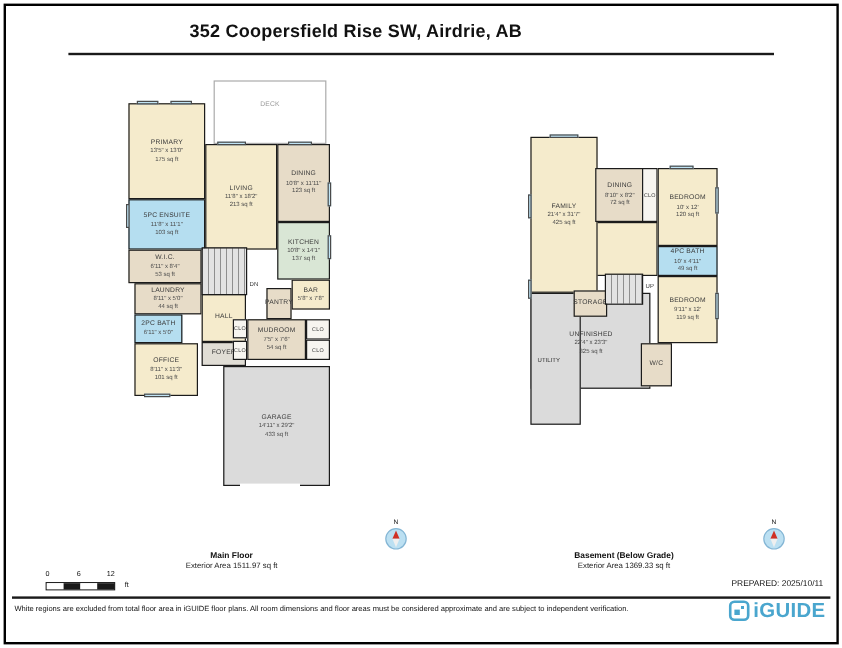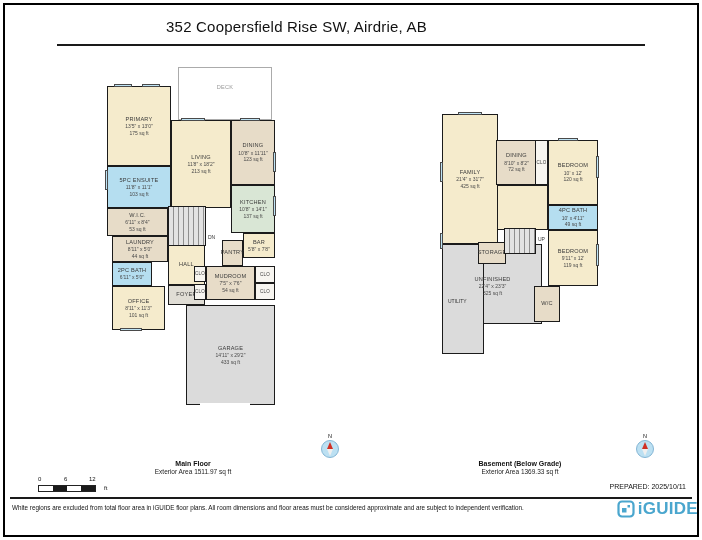--- a/index.html
+++ b/index.html
@@ -1,18 +1,18 @@
 <!DOCTYPE html>
 <html><head>
 <meta charset="utf-8">
 <style>
   html,body{margin:0;padding:0;background:#e8e8e8;}
   #page{position:relative;width:702px;height:540px;background:#fff;font-family:"Liberation Sans",sans-serif;overflow:hidden;}
   #frame{position:absolute;inset:3px;border:2px solid #000;pointer-events:none;}
-  .title{position:absolute;top:18px;left:0;width:593px;text-align:center;font-size:15px;font-weight:normal;color:#111;letter-spacing:.2px;}
+  .title{position:absolute;top:18px;left:0;width:593px;text-align:center;font-size:15px;font-weight:bold;color:#111;letter-spacing:.2px;}
   .title-rule{position:absolute;top:44px;left:57px;width:588px;height:2px;background:#1a1a1a;}
   .subtitle{position:absolute;top:51px;left:0;width:702px;text-align:center;font-size:7.5px;color:#222;}
 
   
   .room,.shape{position:absolute;box-sizing:border-box;border:1.6px solid #1b1b1b;}
   .room{display:flex;flex-direction:column;align-items:center;justify-content:center;text-align:center;}
   .rname{font-size:5.6px;color:#3a3a3a;letter-spacing:.2px;line-height:1.3;}
   .rdim{font-size:5px;color:#4a4a4a;line-height:1.3;}
   .cream{background:#F5EBCC;} .tan{background:#E7DCC8;} .blue{background:#B5DEF0;}
   .green{background:#D9E6D5;} .gray{background:#DBDBDB;} .lightgray{background:#E0DDD5;}
@@ -37,21 +37,21 @@
   .compass .needle-down{position:absolute;left:50%;top:8px;transform:translateX(-50%);width:0;height:0;border-left:3px solid transparent;border-right:3px solid transparent;border-top:7px solid #EFEFEF;}
   .scalebar{position:absolute;left:38px;top:476px;}
   .scale-ticks{position:relative;width:58px;height:8px;font-size:6px;color:#111;}
   .scale-ticks span{position:absolute;top:0;}
   .scale-seg{position:relative;margin-top:1px;width:56px;height:5px;border:1px solid #222;display:flex;}
   .scale-seg i{flex:1;} .sw{background:#fff;} .sb{background:#1a1a1a;}
   .scale-ft{position:absolute;left:104px;top:485px;font-size:6px;color:#111;}
   .prepared{position:absolute;right:16px;top:483px;font-size:7px;color:#111;}
   .foot-rule{position:absolute;left:10px;top:497px;width:682px;height:2px;background:#1a1a1a;}
   .disclaimer{position:absolute;left:12px;top:504px;width:560px;font-size:6.3px;color:#111;}
-  .logo{position:absolute;right:4px;top:499px;display:flex;align-items:center;gap:3px;text-align:right;}
+  .logo{position:absolute;right:14px;top:499px;display:flex;align-items:center;gap:3px;text-align:right;}
   .logo-text{font-size:17px;font-weight:bold;color:#4AA6CE;letter-spacing:.3px;}
 </style>
 </head>
 <body>
 
 <div id="page">
   <div id="frame"></div>
 
   <div class="title">352 Coopersfield Rise SW, Airdrie, AB</div>
   <div class="title-rule"></div>

